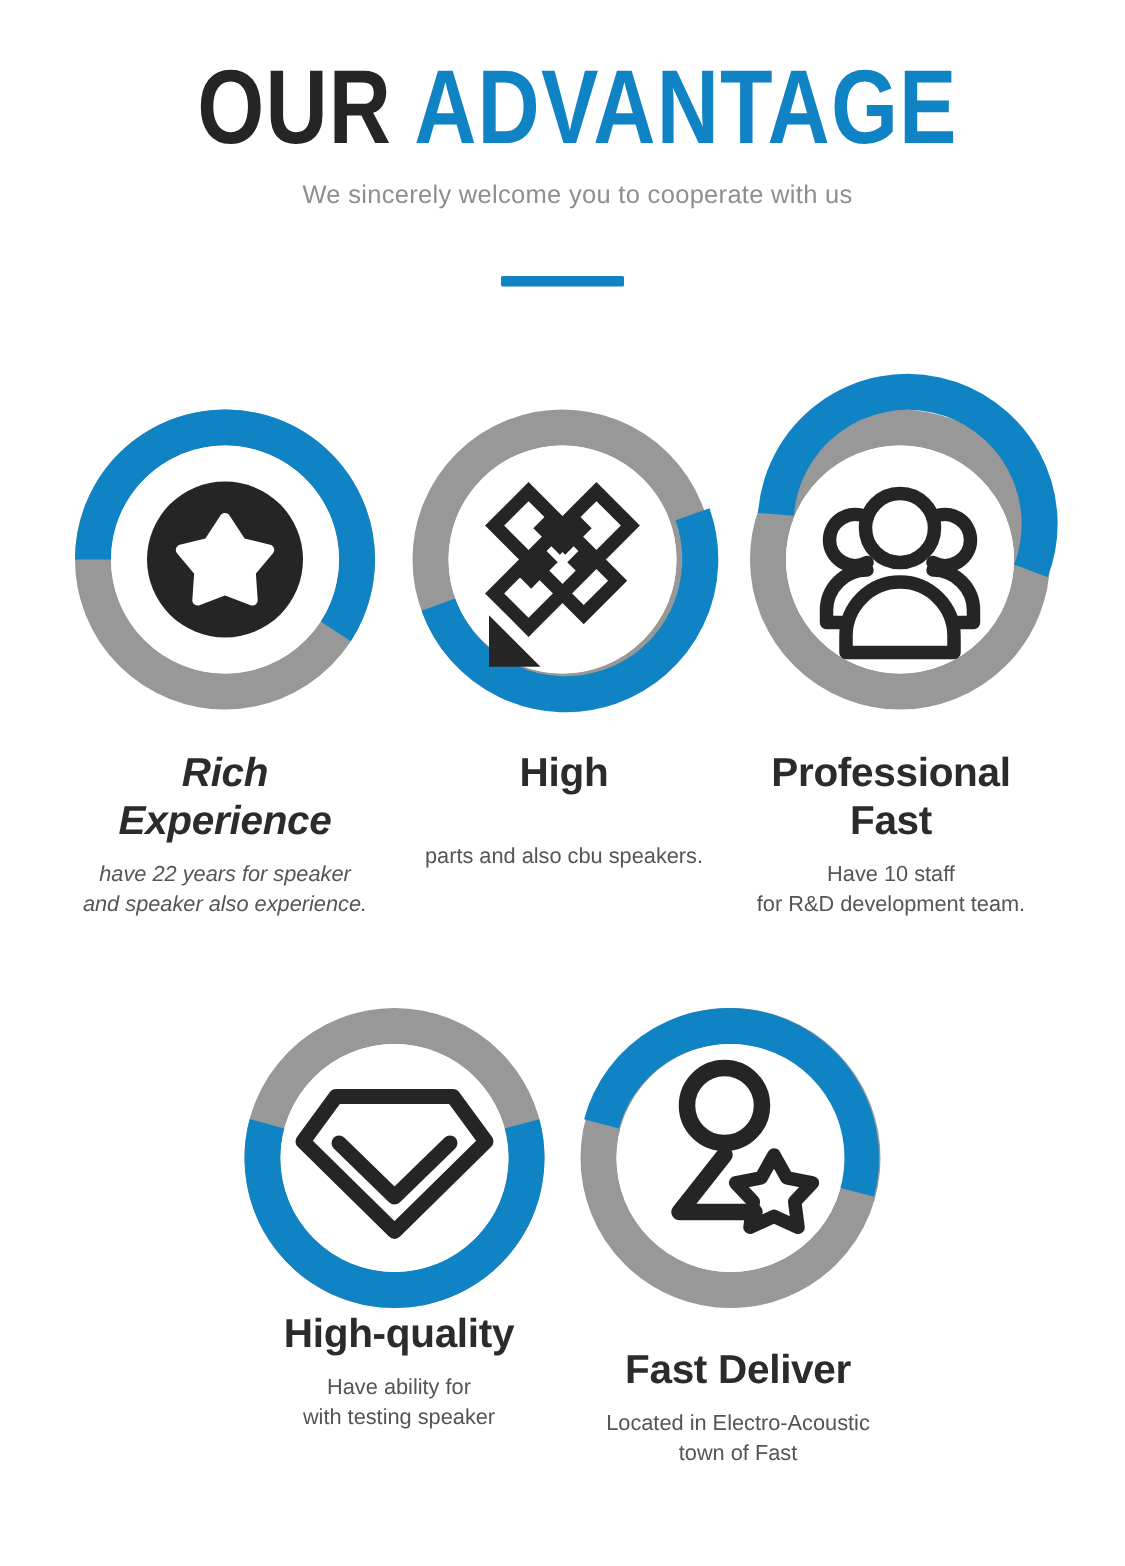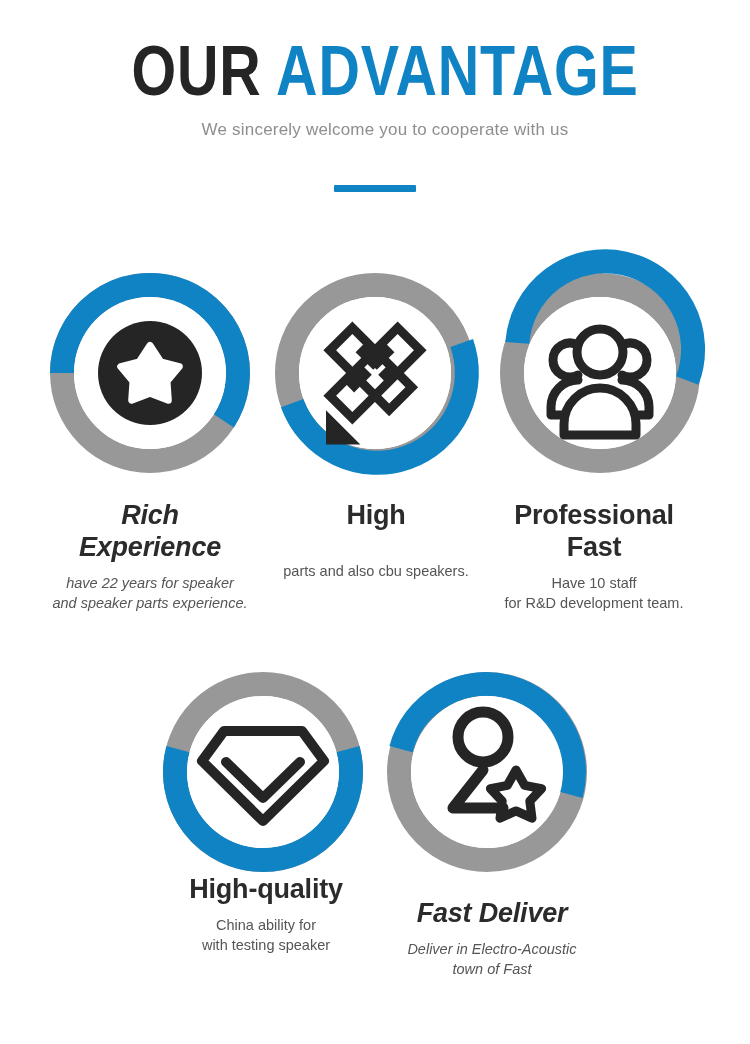--- a/index.html
+++ b/index.html
@@ -95,21 +95,21 @@
     color: #555555;
     line-height: 1.42;
   }
 
   
   .card-1 { left: 10px;  top: 500px; width: 280px; font-style: italic; }
   .card-2 { left: 245px; top: 500px; width: 262px; }
   .card-3 { left: 462px; top: 500px; width: 264px; }
   
   .card-4 { left: 135px; top: 874px; width: 262px; }
-  .card-5 { left: 358px; top: 898px; width: 268px; font-style: italic; }
+  .card-5 { left: 358px; top: 898px; width: 268px; }
 </style>
 </head>
 <body>
 
 <div class="header">
   <h1 class="title"><span class="word-dark">OUR </span><span class="word-accent">ADVANTAGE</span></h1>
   <p class="subtitle">We sincerely welcome you to cooperate with us</p>
 </div>
 
 <div class="divider-wrap">
@@ -213,21 +213,21 @@
 </svg>
 </div>
 
 <div class="card card-1">
   <h2 class="card-title">
     <span>Rich</span><br>
     <span>Experience</span>
   </h2>
   <p class="card-desc">
     <span>have 22 years for speaker</span><br>
-    <span>and speaker parts experience.</span>
+    <span>and speaker also experience.</span>
   </p>
 </div>
 
 <div class="card card-2">
   <h2 class="card-title">
     <span>High</span><br>
   </h2>
   <p class="card-desc">
     <br>
     <span>parts and also cbu speakers.</span>
@@ -243,26 +243,26 @@
     <span>Have 10 staff</span><br>
     <span>for R&amp;D development team.</span>
   </p>
 </div>
 
 <div class="card card-4">
   <h2 class="card-title">
     <span>High-quality</span>
   </h2>
   <p class="card-desc">
-    <span>China ability for</span><br>
+    <span>Have ability for</span><br>
     <span>with testing speaker</span>
   </p>
 </div>
 
 <div class="card card-5">
   <h2 class="card-title">
     <span>Fast Deliver</span>
   </h2>
   <p class="card-desc">
-    <span>Deliver in Electro-Acoustic</span><br>
+    <span>Located in Electro-Acoustic</span><br>
     <span>town of Fast</span>
   </p>
 </div>
 
 </body></html>

